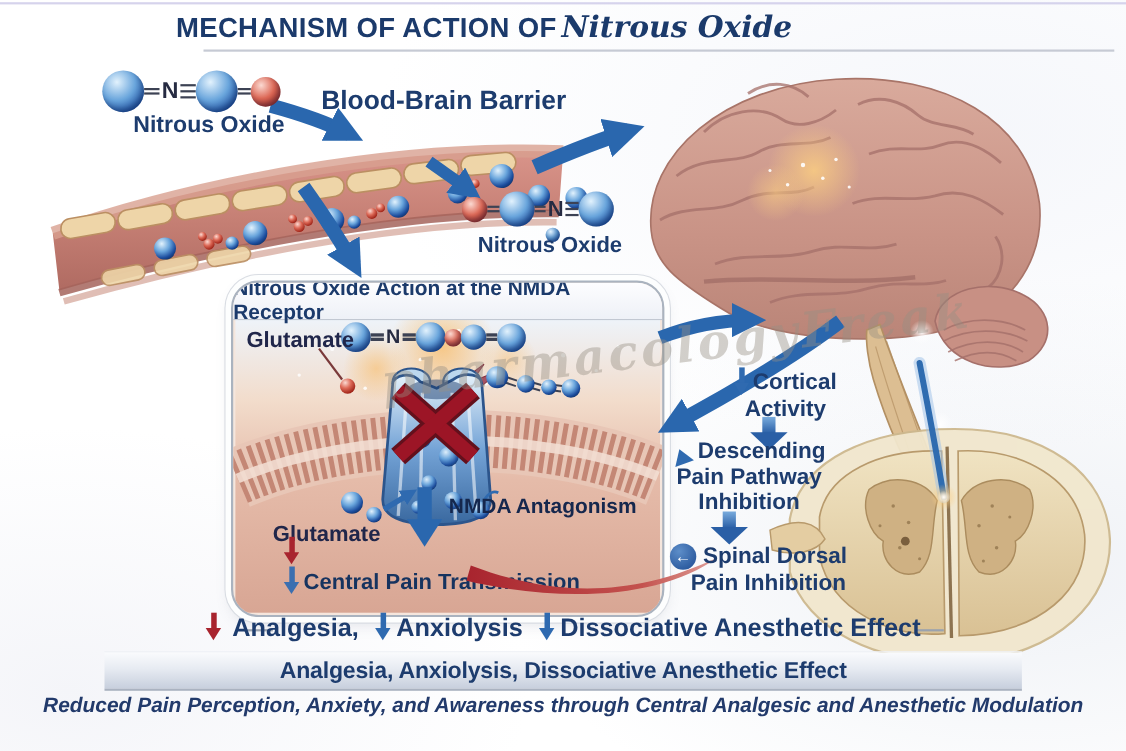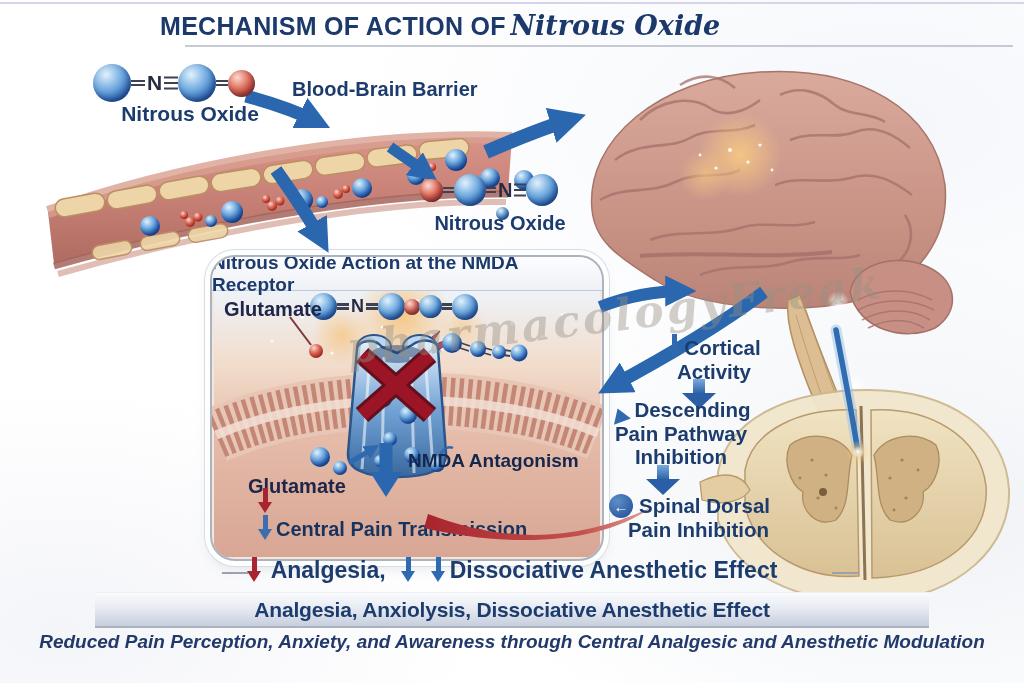--- a/index.html
+++ b/index.html
@@ -404,21 +404,21 @@
     <span class="sph" style="width:38px;height:38px"></span>
     <span class="bond b2" style="width:14px"></span>
     <span class="nsym">N</span>
     <span class="bond b3" style="width:14px"></span>
     <span class="sph" style="width:38px;height:38px"></span>
     <span class="bond b2" style="width:12px"></span>
     <span class="sph red" style="width:27px;height:27px"></span>
   </div>
   <div class="lbl" style="left:105px;top:102px;width:170px;text-align:center;font-size:21px">Nitrous Oxide</div>
 
-  <div class="lbl" style="left:292px;top:78px;font-size:20px">Blood-Brain Barrier</div>
+  <div class="lbl" style="left:292px;top:78px;font-size:24px">Blood-Brain Barrier</div>
 
   <div class="mol" style="left:420px;top:174px">
     <span class="sph red" style="width:23px;height:23px"></span>
     <span class="bond b2" style="width:11px"></span>
     <span class="sph" style="width:32px;height:32px"></span>
     <span class="bond b2" style="width:10px"></span>
     <span class="nsym" style="font-size:20px">N</span>
     <span class="bond b3" style="width:12px"></span>
     <span class="sph" style="width:32px;height:32px"></span>
   </div>
@@ -461,19 +461,20 @@
         <span class="lbl ptext" style="position:static">Pain Inhibition</span>
       </div>
   </div>
 
   <div class="hline" style="left:222px;top:572px;width:26px;background:#9aa2ae"></div>
   <div class="hline" style="left:832px;top:572px;width:26px;background:#9aa2ae"></div>
   <div class="effects">
     <span class="mini-arrow red"></span>
     <span>Analgesia,</span>
     <span class="mini-arrow blue" style="margin-left:6px"></span>
+    <span style="margin-left:-5px">Anxiolysis</span>
     <span class="mini-arrow blue" style="margin-left:6px"></span>
     <span style="margin-left:-5px">Dissociative Anesthetic Effect</span>
   </div>
 
   <div class="banner">Analgesia, Anxiolysis, Dissociative Anesthetic Effect</div>
   <div class="caption">Reduced Pain Perception, Anxiety, and Awareness through Central Analgesic and Anesthetic Modulation</div>
 </div>
 
 </body></html>

